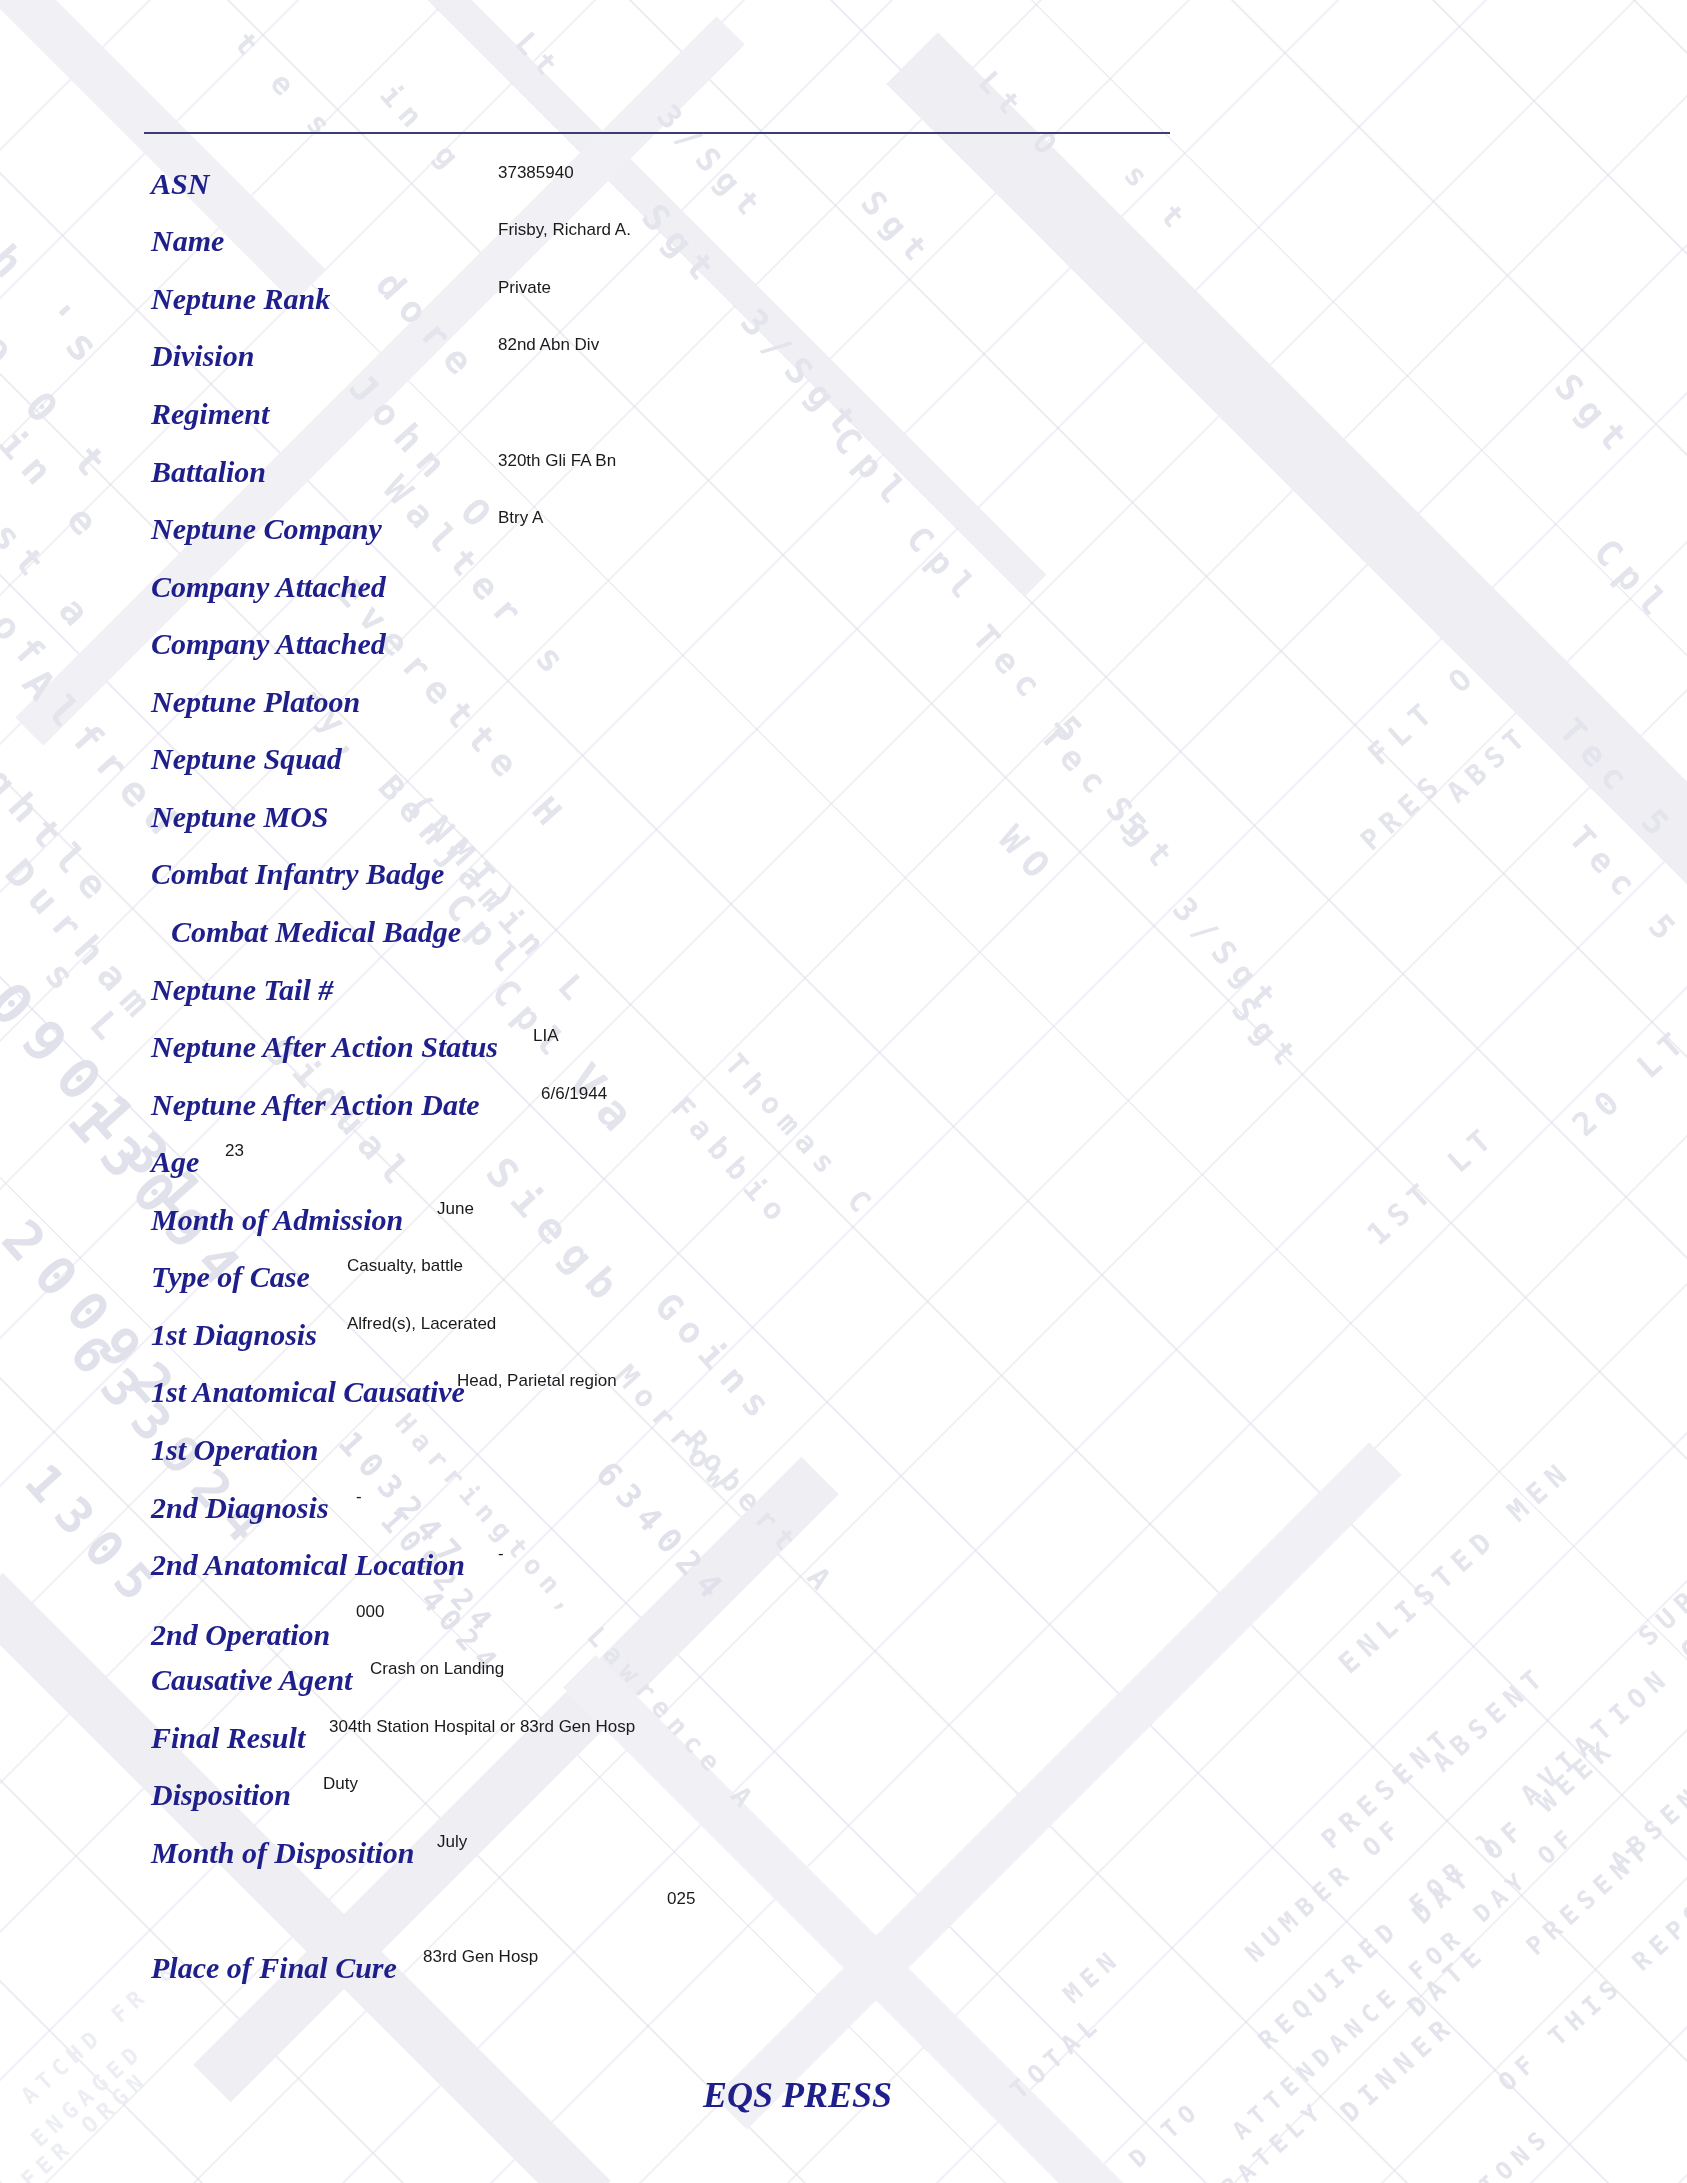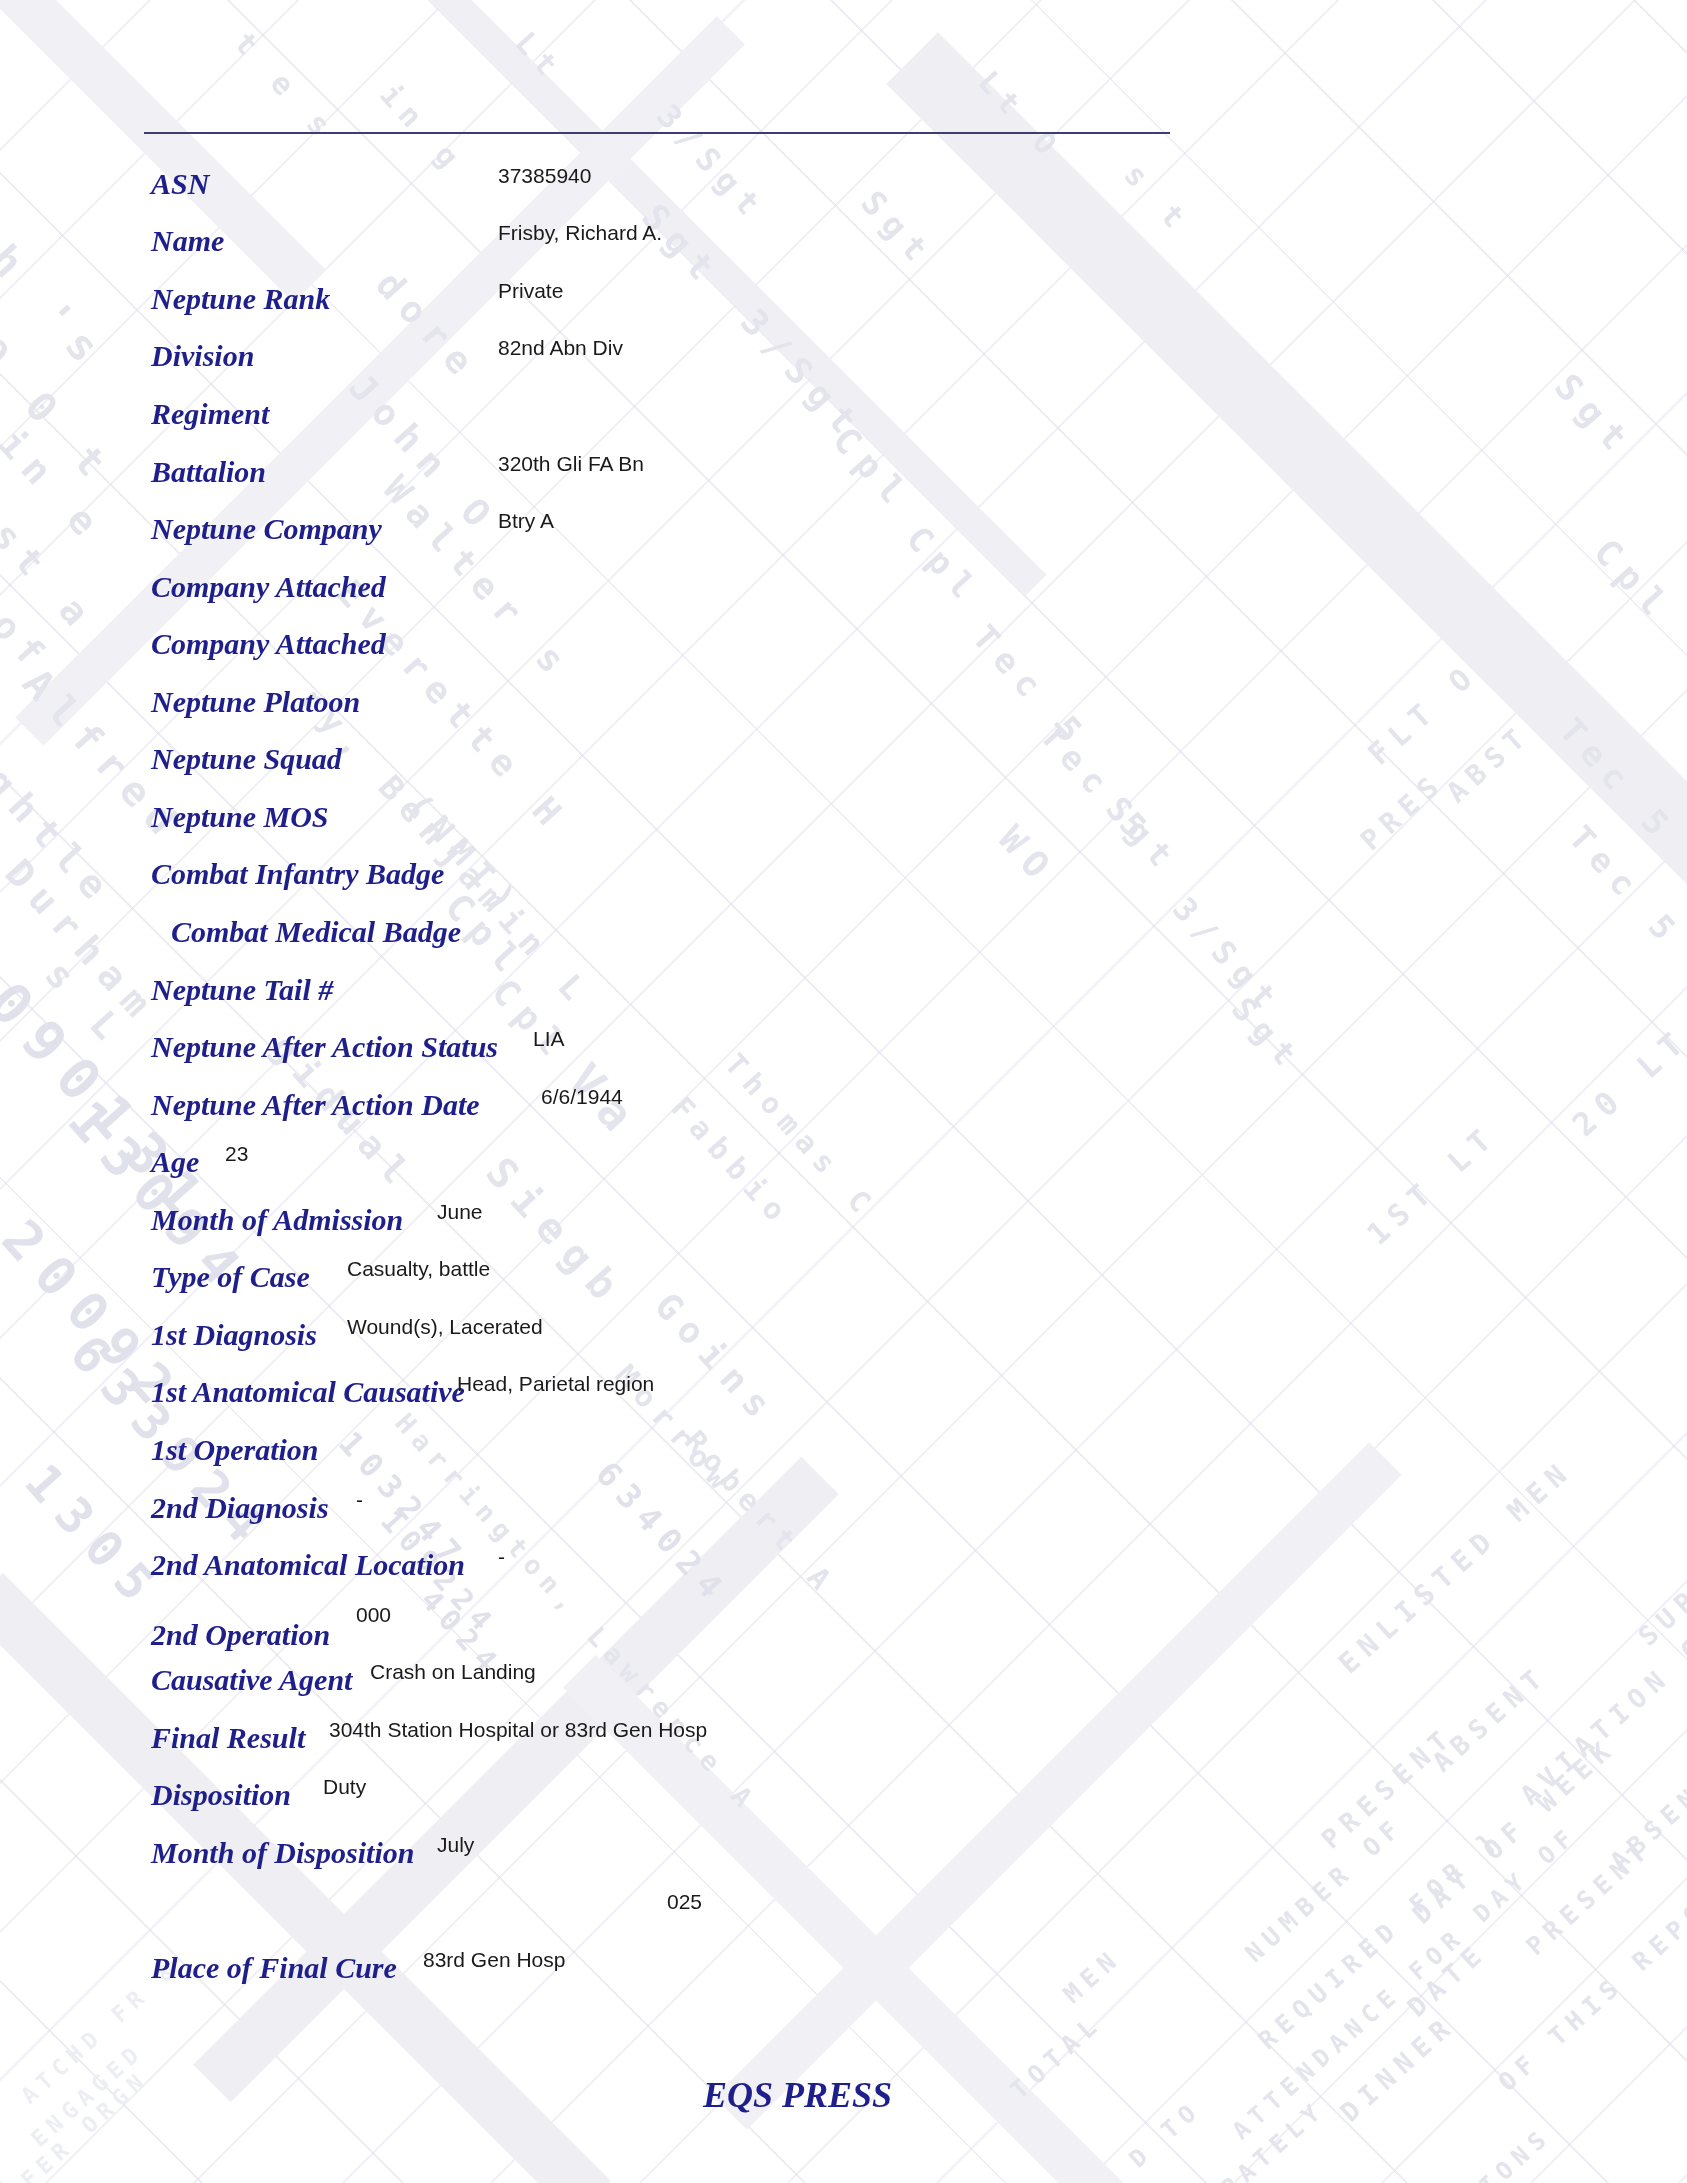--- a/index.html
+++ b/index.html
@@ -22,21 +22,21 @@
     color:var(--heading,#1f1f8c);
   }
   .title-rule{position:absolute;left:144px;top:132px;width:1026px;height:2px;background:var(--rule,#3d3d75);}
   .field-row{position:absolute;left:0;width:1687px;height:58px;}
   .f-label{
     position:absolute;top:0;line-height:1.15;white-space:pre;
     font-size:30px;font-weight:bold;font-style:italic;color:var(--heading,#1f1f8c);
   }
   .f-value{
     position:absolute;line-height:1.2;white-space:pre;
-    font-family:"Liberation Sans",sans-serif;font-size:21px;color:var(--value,#1a1a1a);
+    font-family:"Liberation Sans",sans-serif;font-size:17px;color:var(--value,#1a1a1a);
   }
   .doc-footer{
     position:absolute;left:703px;top:2077px;line-height:1;
     font-size:36px;font-weight:bold;font-style:italic;color:var(--heading,#1f1f8c);
   }
 </style>
 </head>
 <body>
 
 <div class="page">
@@ -208,21 +208,21 @@
       <div class="field-row" style="top: 1203px;">
         <span class="f-label" style="left: 151px;">Month of Admission</span>
         <span class="f-value" style="left: 437px; top: -4px;">June</span>
       </div>
       <div class="field-row" style="top: 1260px;">
         <span class="f-label" style="left: 151px;">Type of Case</span>
         <span class="f-value" style="left: 347px; top: -4px;">Casualty, battle</span>
       </div>
       <div class="field-row" style="top: 1318px;">
         <span class="f-label" style="left: 151px;">1st Diagnosis</span>
-        <span class="f-value" style="left: 347px; top: -4px;">Wound(s), Lacerated</span>
+        <span class="f-value" style="left: 347px; top: -4px;">Alfred(s), Lacerated</span>
       </div>
       <div class="field-row" style="top: 1375px;">
         <span class="f-label" style="left: 151px;">1st Anatomical Causative</span>
         <span class="f-value" style="left: 457px; top: -4px;">Head, Parietal region</span>
       </div>
       <div class="field-row" style="top: 1433px;">
         <span class="f-label" style="left: 151px;">1st Operation</span>
       </div>
       <div class="field-row" style="top: 1491px;">
         <span class="f-label" style="left: 151px;">2nd Diagnosis</span>

